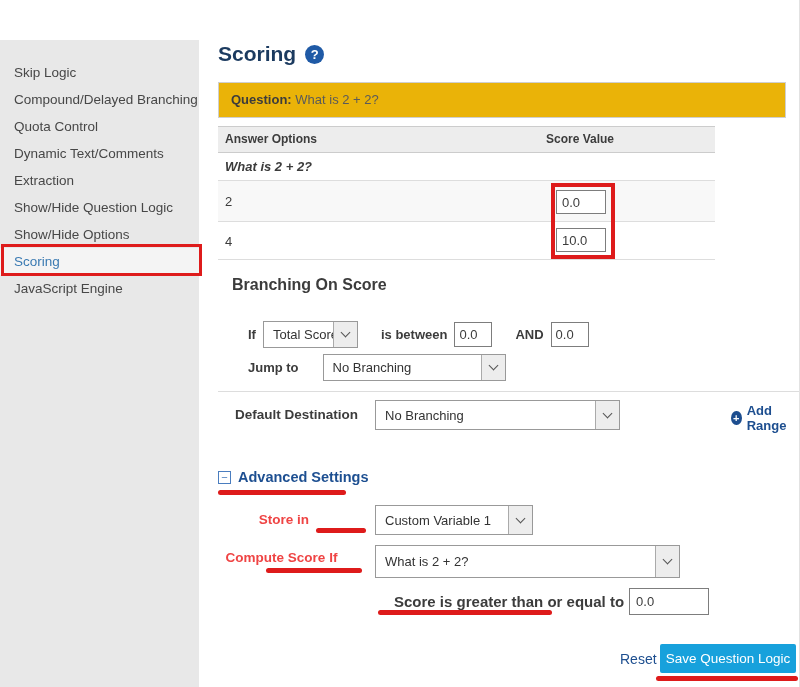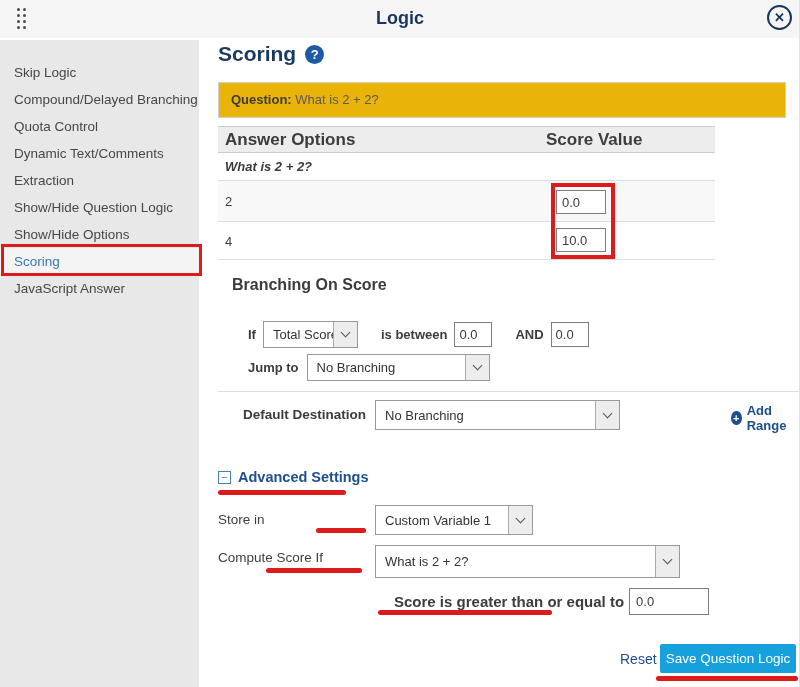--- a/index.html
+++ b/index.html
@@ -30,67 +30,67 @@
   .pg-title { position:absolute; left:218px; top:42px; display:flex; align-items:center; gap:9px; }
   .pg-title b { font-size:21px; color:#1b3a5f; }
   .help { width:19px; height:19px; border-radius:50%; background:#1f5aa6; color:#fff;
     font-size:13px; font-weight:bold; display:flex; align-items:center; justify-content:center; }
   .qbox { position:absolute; left:218px; top:82px; width:568px; height:36px;
     background:#eab308; border:1px solid #cfcfcf; line-height:34px; padding-left:12px; font-size:13px; }
   .qbox b { color:#3c3c3c; } .qbox span { color:#5a5a5a; }
   
   .t-head { position:absolute; left:218px; top:126px; width:497px; height:27px;
     background:#ededed; border-top:1px solid #ccc; border-bottom:1px solid #ccc;
-    font-weight:bold; font-size:17px; line-height:25px; }
+    font-weight:bold; font-size:12px; line-height:25px; }
   .t-head .c1 { position:absolute; left:7px; }
   .t-head .c2 { position:absolute; left:304px;margin-left:24px; }
   .t-group { position:absolute; left:218px; top:153px; width:497px; height:28px;
     line-height:28px; padding-left:7px; font-weight:bold; font-style:italic;
     font-size:13px; border-bottom:1px solid #ddd; }
   .t-row { position:absolute; left:218px; width:497px; border-bottom:1px solid #ddd;
     font-size:13px; }
   .t-row .opt { position:absolute; left:7px; top:50%; transform:translateY(-50%); }
   .t-row.r1 { top:181px; height:41px; background:#f8f8f8; }
   .t-row.r2 { top:222px; height:38px; background:#fff; }
   .score-in { position:absolute; left:338px; width:50px; height:24px;
     border:1px solid #7d7d7d; font-size:13px; padding-left:5px;
     font-family:"Liberation Sans", sans-serif; color:#3c3c3c; }
   .r1 .score-in { top:9px; } .r2 .score-in { top:6px; }
   
   .b-title { position:absolute; left:232px; top:276px; font-size:16px; font-weight:bold; color:#3c3c3c; }
   .row-if { position:absolute; left:232px; top:321px; display:flex; align-items:center; gap:7px; }
-  .row-jump { position:absolute; left:232px; top:354px; display:flex; align-items:center; gap:8px; }
+  .row-jump { position:absolute; left:232px; top:354px; display:flex; align-items:center; gap:24px; }
   .blab { font-weight:bold; font-size:13px; color:#3c3c3c; white-space:nowrap;margin-left:16px; }
   .sel { display:flex; align-items:center; justify-content:space-between;
     border:1px solid #999; background:#fff; height:27px; font-size:13px;
     color:#333; cursor:pointer; }
   .sel .txt { padding-left:9px; white-space:nowrap; overflow:hidden; }
   .sel .arr { width:24px; align-self:stretch; border-left:1px solid #aaa; background:#ededed;
     display:flex; align-items:center; justify-content:center; flex:none; }
   .chev { width:7px; height:7px; border-right:1.5px solid #555; border-bottom:1.5px solid #555;
     transform:rotate(45deg); margin-top:-4px; }
   .num-in { width:38px; height:25px; border:1px solid #7d7d7d; font-size:13px; padding-left:4px;
     font-family:"Liberation Sans", sans-serif; color:#3c3c3c; }
   .divider { position:absolute; left:218px; top:391px; width:582px; height:1px; background:#ddd; }
-  .dd-label { position:absolute; left:224px; top:407px; width:142px; text-align:right;
+  .dd-label { position:absolute; left:216px; top:407px; width:142px; text-align:right;
     font-weight:bold; font-size:13.5px; }
   .dd-sel { position:absolute; left:375px; top:400px; width:245px; height:30px; }
   .dd-sel .sel { height:30px; }
   .add-range { position:absolute; left:731px; top:403px; display:flex; align-items:center; gap:5px;
     color:#1d4e8f; font-weight:bold; font-size:13px; cursor:pointer; }
   .plus { width:14px; height:14px; border-radius:50%; background:#1d4e8f; color:#fff;
     font-size:11px; font-weight:bold; display:flex; align-items:center; justify-content:center; }
   .dd-help { position:absolute; left:375px; top:436px; width:330px; font-size:13px;
     color:#4a4a4a; line-height:1.35; }
   
   .adv-hdr { position:absolute; left:218px; top:469px; display:flex; align-items:center; gap:7px;
     color:#1d4f91; font-weight:bold; font-size:14.5px; cursor:pointer; }
   .minus-sq { width:13px; height:13px; border:1px solid #4a7dbf; display:flex; align-items:center;
     justify-content:center; font-size:11px; font-weight:normal; color:#4a7dbf; line-height:1; }
-  .adv-label { position:absolute; text-align:left; font-weight:normal; font-size:13.5px; color:#404040; }
+  .adv-label { position:absolute; text-align:center; font-weight:bold; font-size:13.5px; color:#ef4444; }
   .lab-store { left:218px; top:512px; width:132px; }
   .lab-compute { left:218px; top:550px; width:127px; }
   .sel-store { position:absolute; left:375px; top:505px; width:158px; }
   .sel-store .sel { height:30px; }
   .sel-compute { position:absolute; left:375px; top:545px; width:305px; }
   .sel-compute .sel { height:33px; }
   .gte-row { position:absolute; left:378px; top:588px; display:flex; align-items:center; }
   .gte-row .blab { font-size:15px; }
   .gte-in { width:80px; height:27px; border:1px solid #7d7d7d; font-size:13px; padding-left:6px;
     margin-left:5px; font-family:"Liberation Sans", sans-serif; color:#3c3c3c; }
@@ -108,45 +108,31 @@
   .u-store { left:316px; top:528px; width:50px; }
   .u-compute { left:266px; top:568px; width:96px; }
   .u-gte { left:378px; top:610px; width:174px; }
   .u-save { left:656px; top:676px; width:142px; }
 </style>
 </head>
 <body>
 
 <div class="app">
 
-  <div class="hdr">
-    <span class="drag">
-        <i></i>
-        <i></i>
-        <i></i>
-        <i></i>
-        <i></i>
-        <i></i>
-        <i></i>
-        <i></i>
-      </span>
-    <div class="hdr-title">Logic</div>
-    <div class="close">✕</div>
-  </div>
 
   <div class="side">
     <div class="side-item">Skip Logic</div>
     <div class="side-item">Compound/Delayed Branching</div>
     <div class="side-item">Quota Control</div>
     <div class="side-item">Dynamic Text/Comments</div>
     <div class="side-item">Extraction</div>
     <div class="side-item">Show/Hide Question Logic</div>
     <div class="side-item">Show/Hide Options</div>
     <div class="side-item active">Scoring</div>
-    <div class="side-item">JavaScript Answer</div>
+    <div class="side-item">JavaScript Engine</div>
   </div>
 
   <div class="pg-title">
     <b>Scoring</b>
     <span class="help">?</span>
   </div>
 
   <div class="qbox">
     <b>Question:</b>
     <span>What is 2 + 2?</span>

